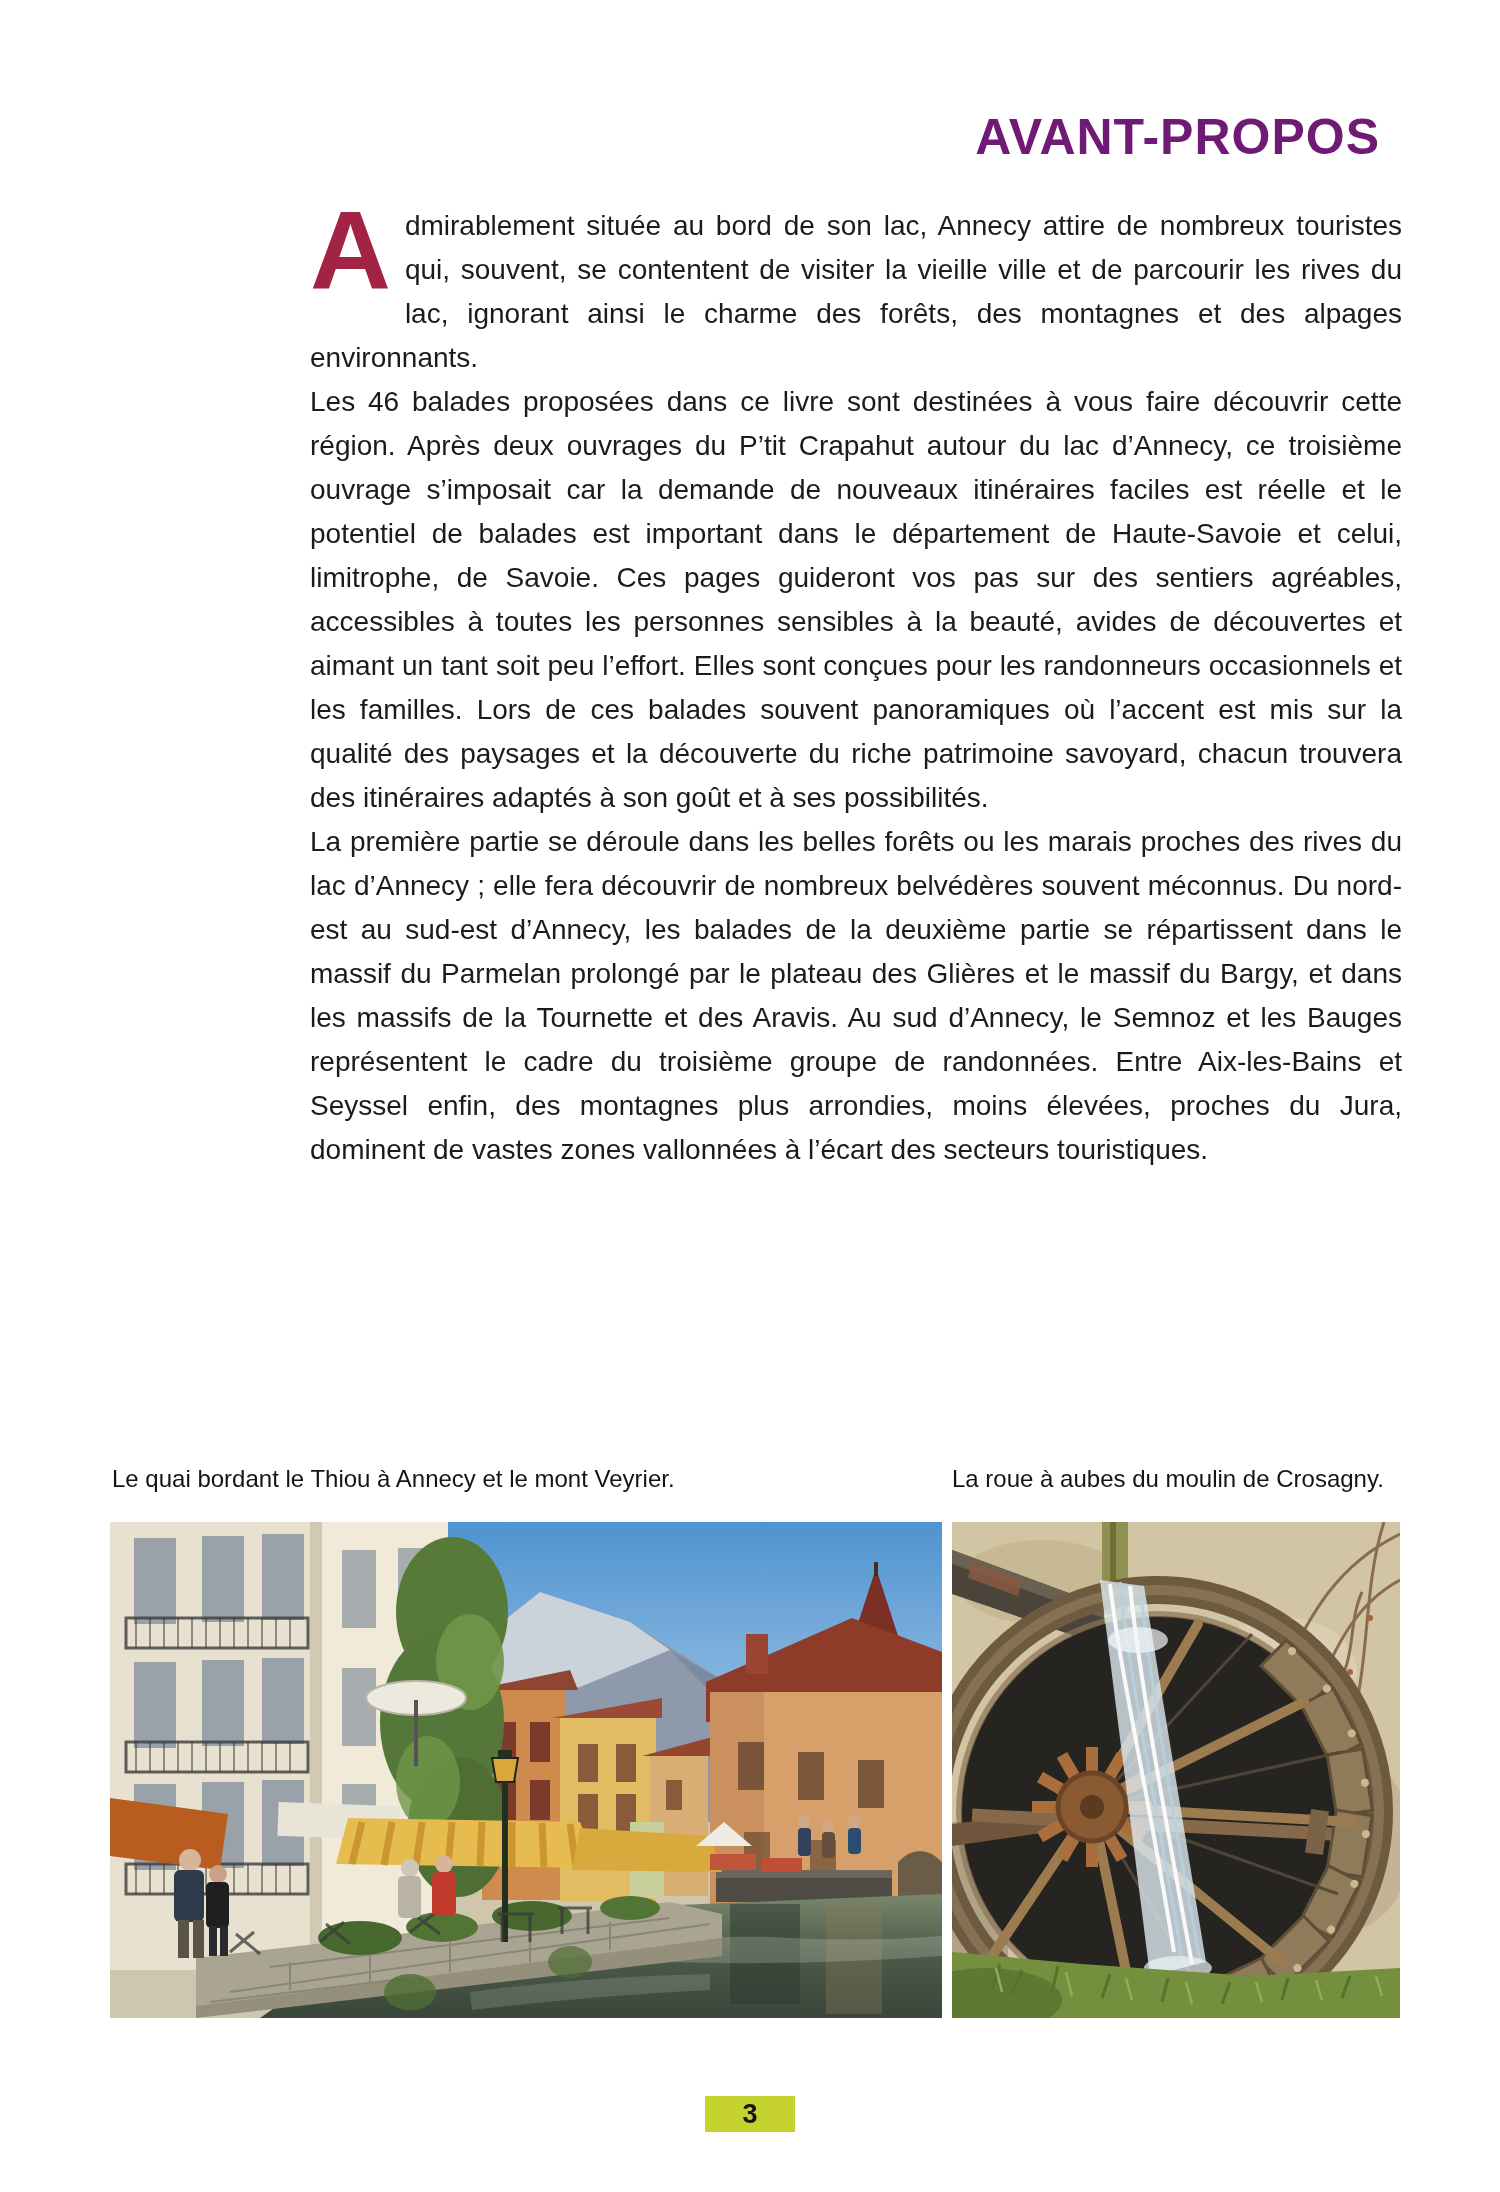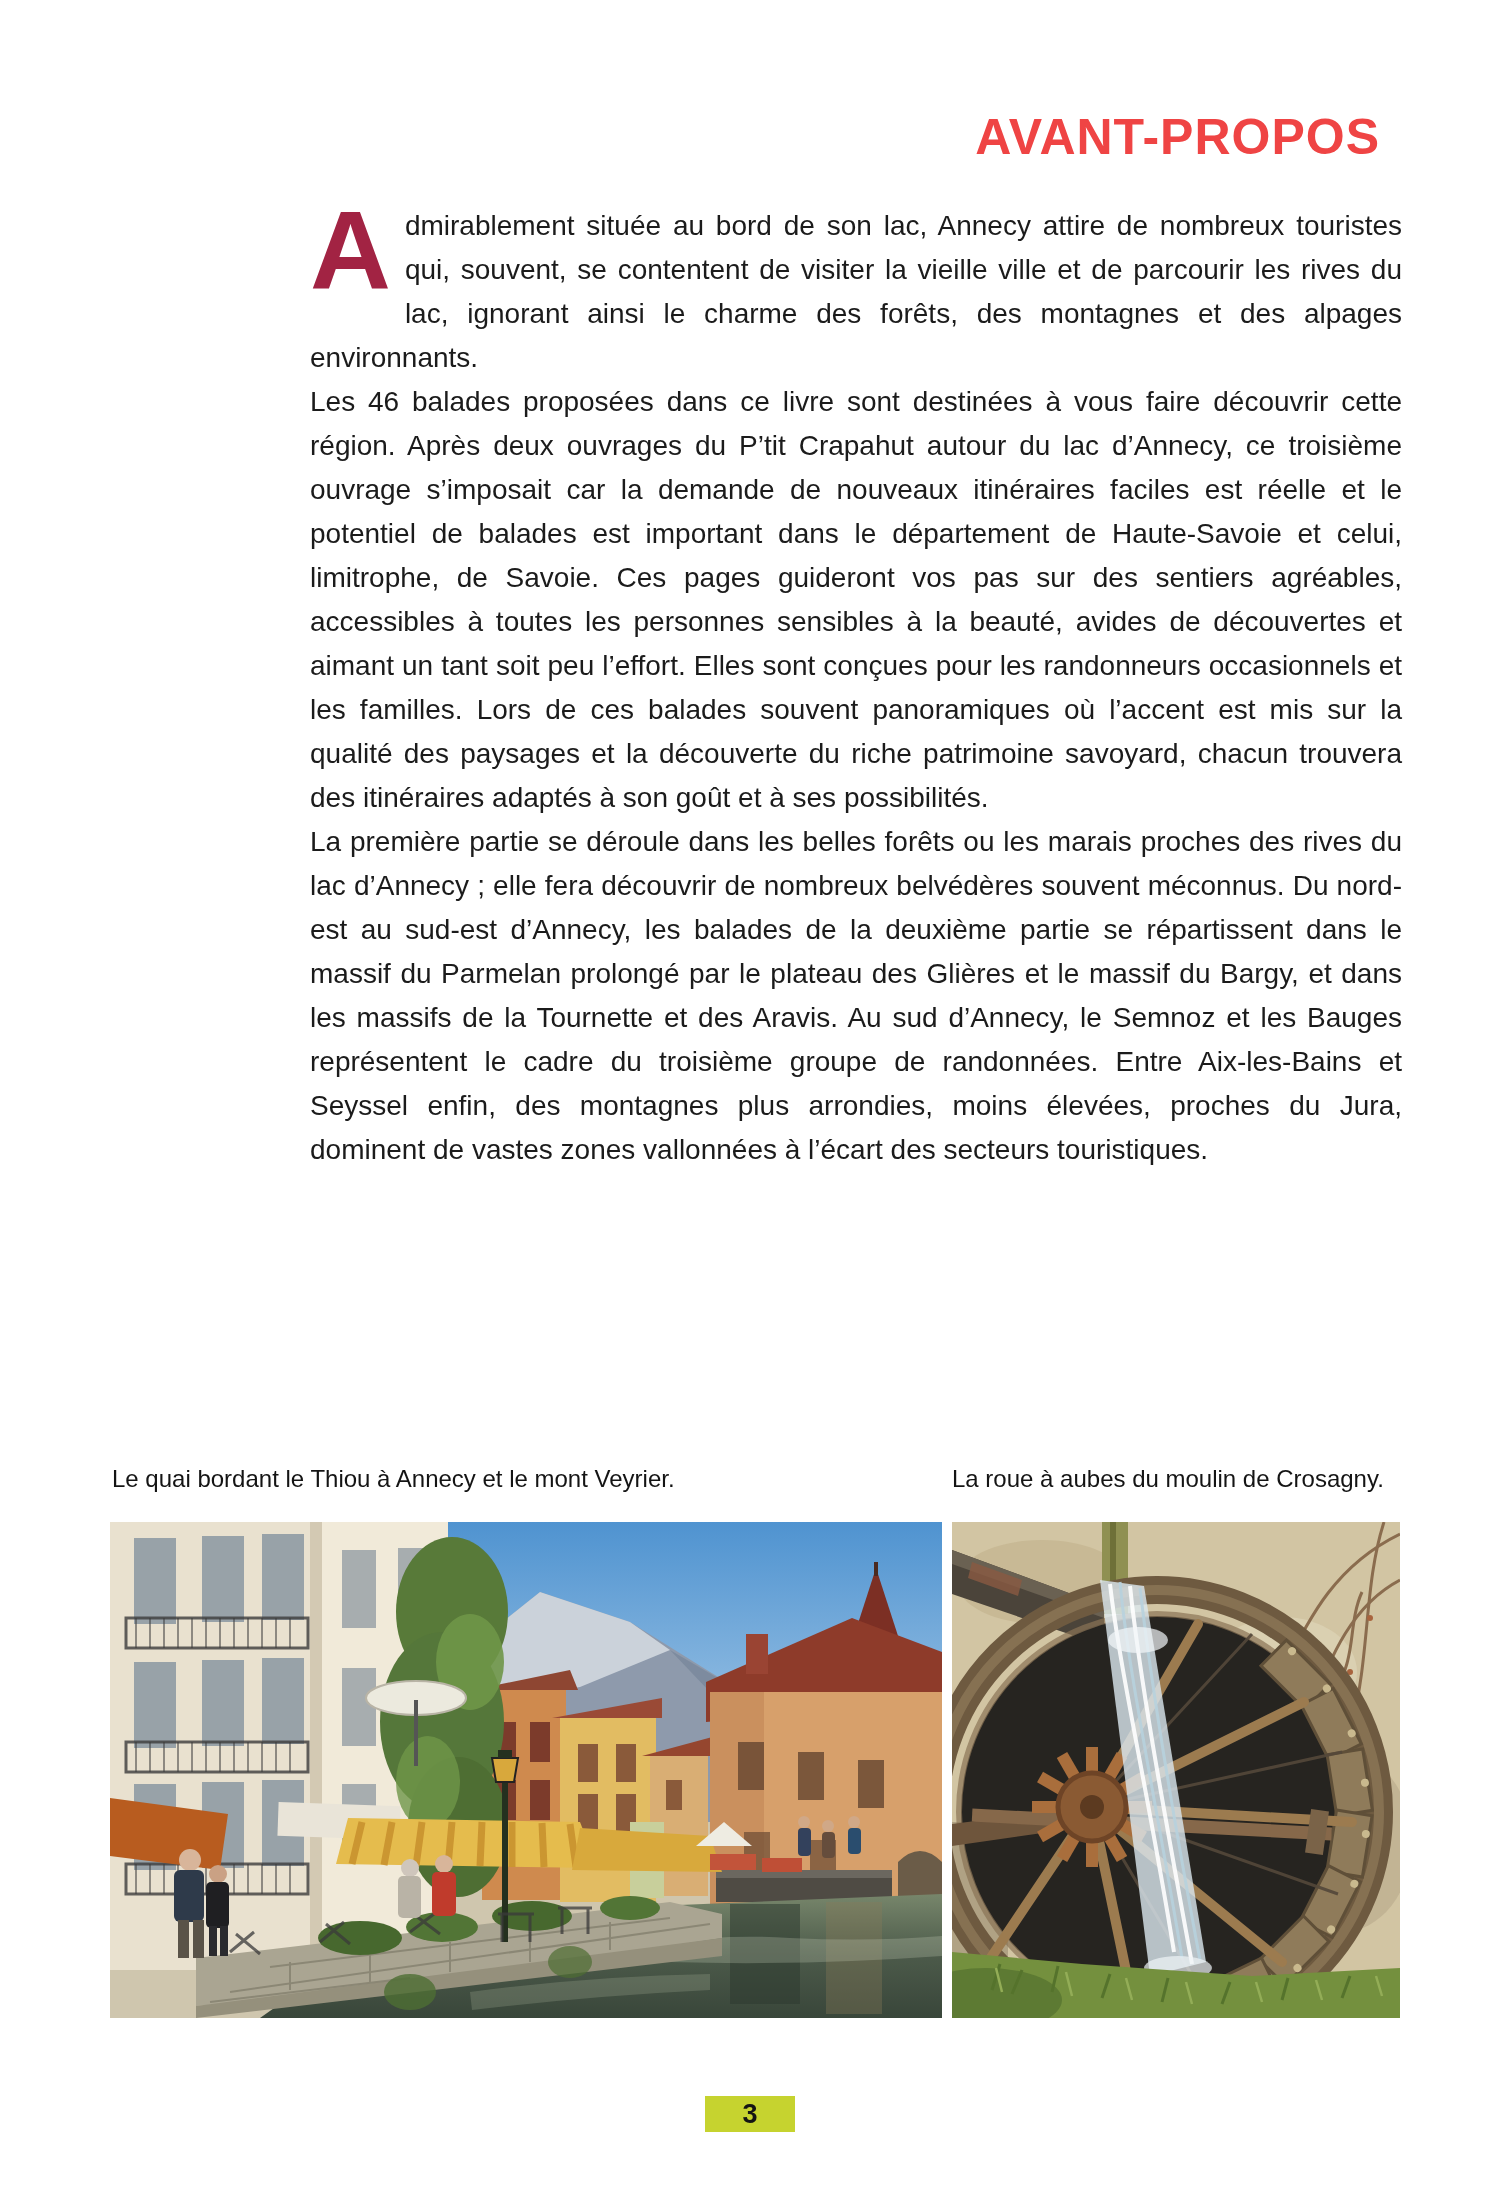--- a/index.html
+++ b/index.html
@@ -3,21 +3,21 @@
 <meta charset="utf-8">
 <style>
   html,body{margin:0;padding:0;background:#ffffff;}
   .page{
     position:relative; width:1500px; height:2192px; background:#ffffff;
     font-family:"Liberation Sans", sans-serif; color:#1b1b1b; overflow:hidden;
   }
   .title{
     position:absolute; top:108px; right:120px;
     font-size:50px; font-weight:bold; letter-spacing:1px;
-    color:#ef4444; white-space:nowrap;
+    color:#701a75; white-space:nowrap;
   }
   .body-text{
     position:absolute; left:310px; top:204px; width:1092px;
     font-size:28px; line-height:44px; text-align:justify;
   }
   .body-text p{ margin:0; padding:0; }
   .dropcap{
     float:left; font-size:112px; line-height:86px; padding:4px 14px 0 0;
     font-weight:bold; color:#a22343;
   }

